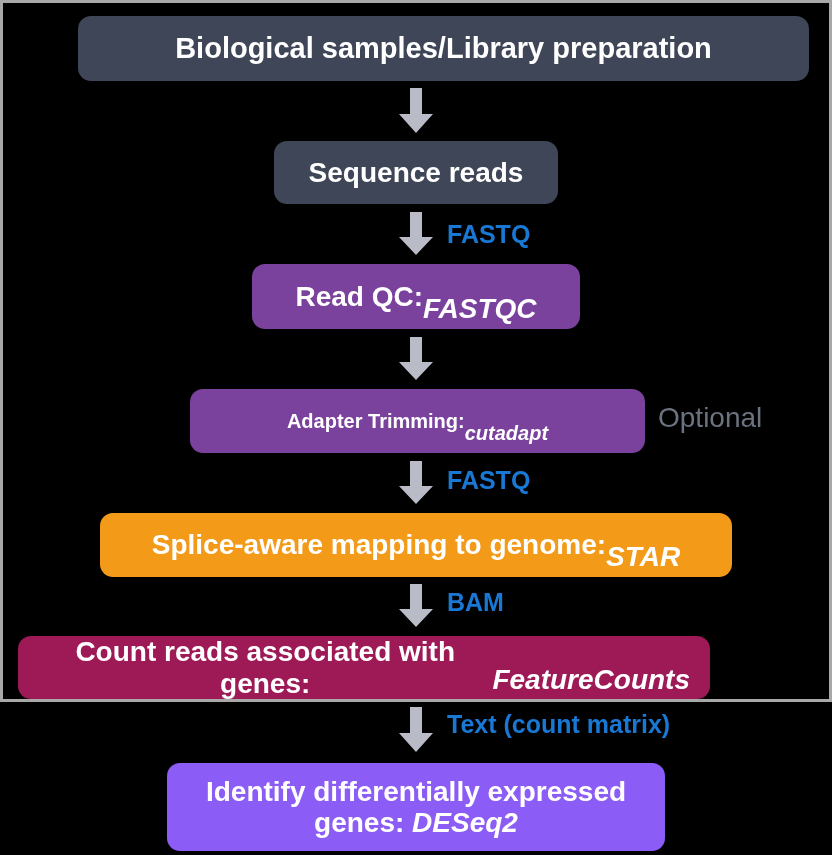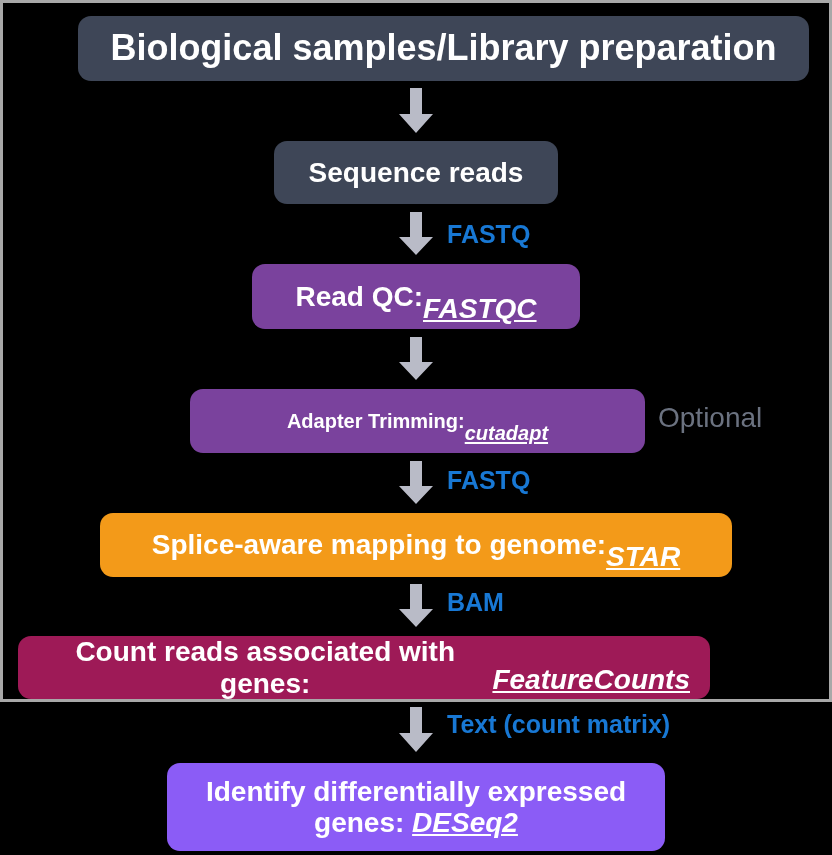--- a/index.html
+++ b/index.html
@@ -53,32 +53,31 @@
     text-align: center;
     color: #ffffff;
     font-weight: bold;
     border-radius: 13px;
     line-height: 1.12;
     padding: 0 20px;
   }
 
   .node .tool {
     font-style: italic;
-    text-decoration: underline;
     text-underline-offset: 2px;
     margin-top: 24px;
   }
 
   
   .n-samples {
     position: absolute;
     left: 78px; top: 16px;
     width: 731px; height: 65px;
     background: #3e4657;
-    font-size: 36px;
+    font-size: 29px;
     align-items: center;
   }
   .n-seqreads {
     position: absolute;
     left: 274px; top: 141px;
     width: 284px; height: 63px;
     background: #3e4657;
     font-size: 28px;
   }
   .n-readqc {

